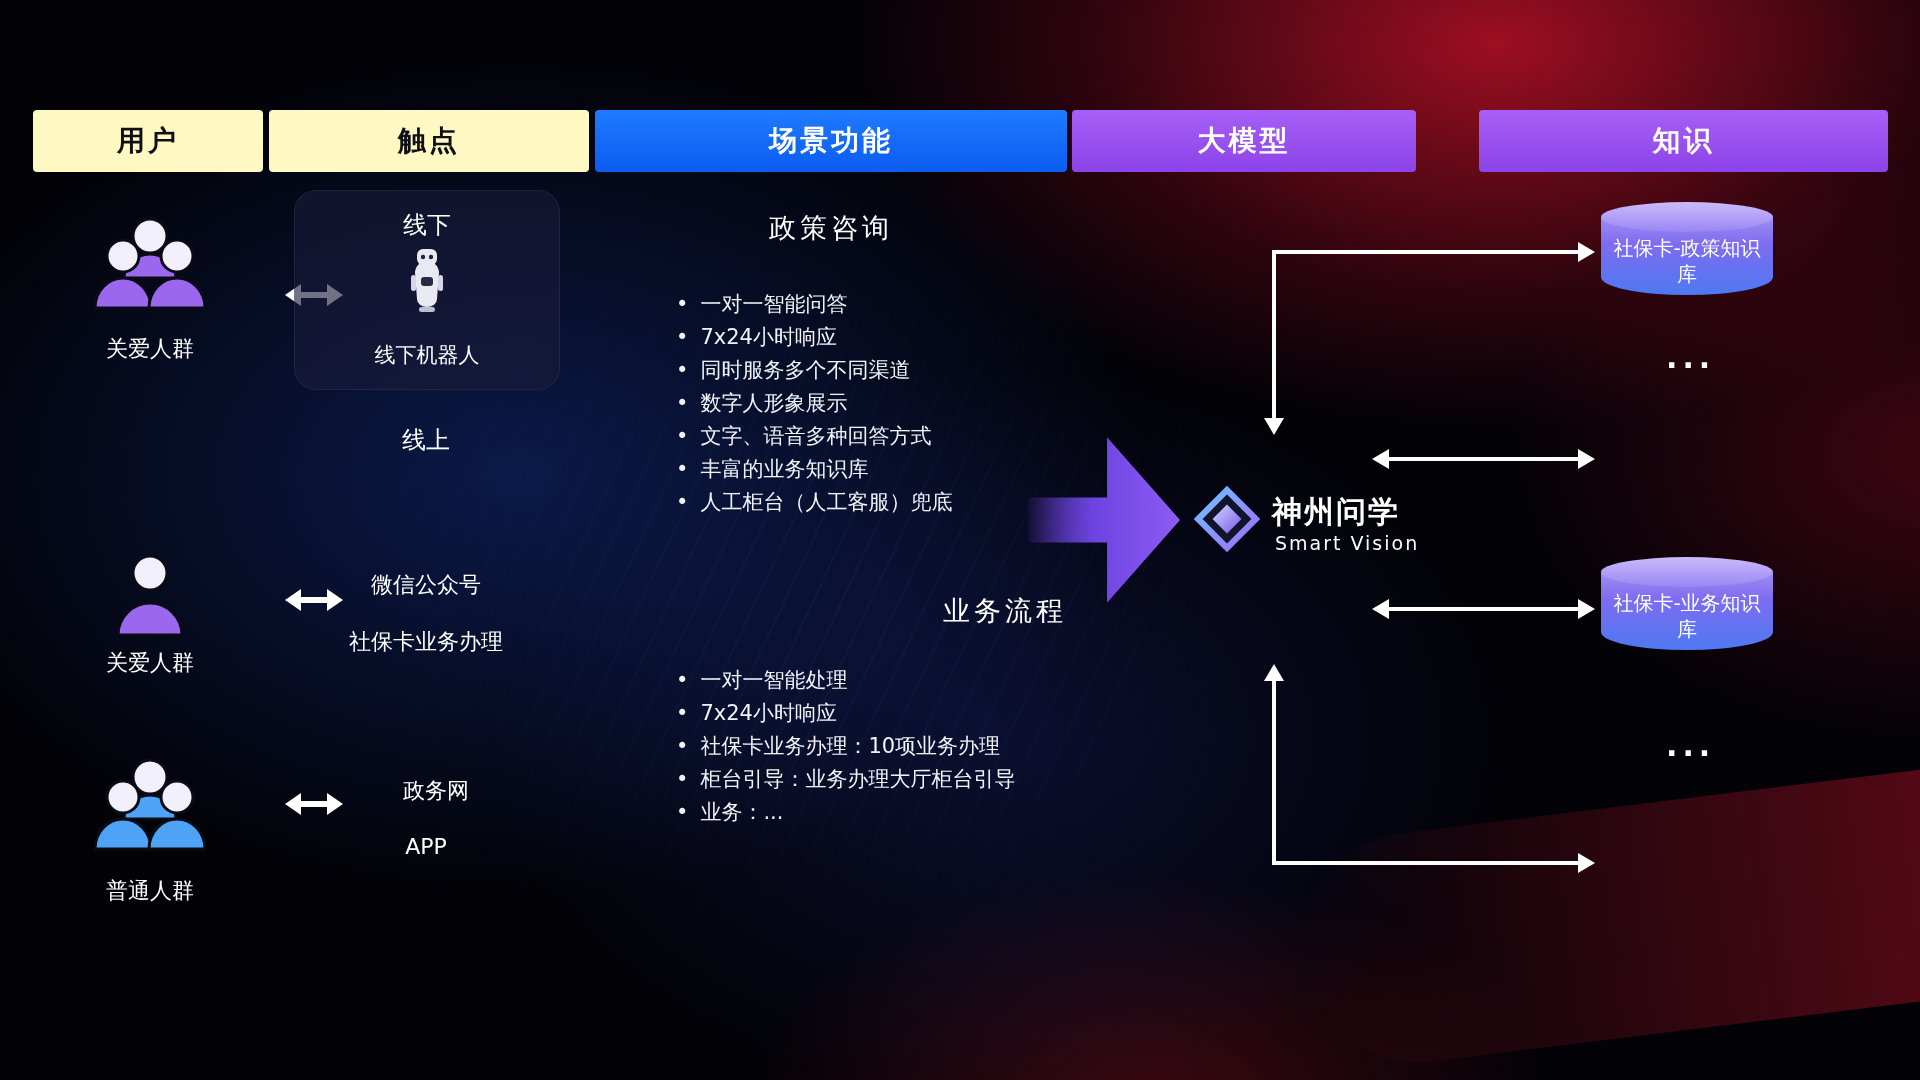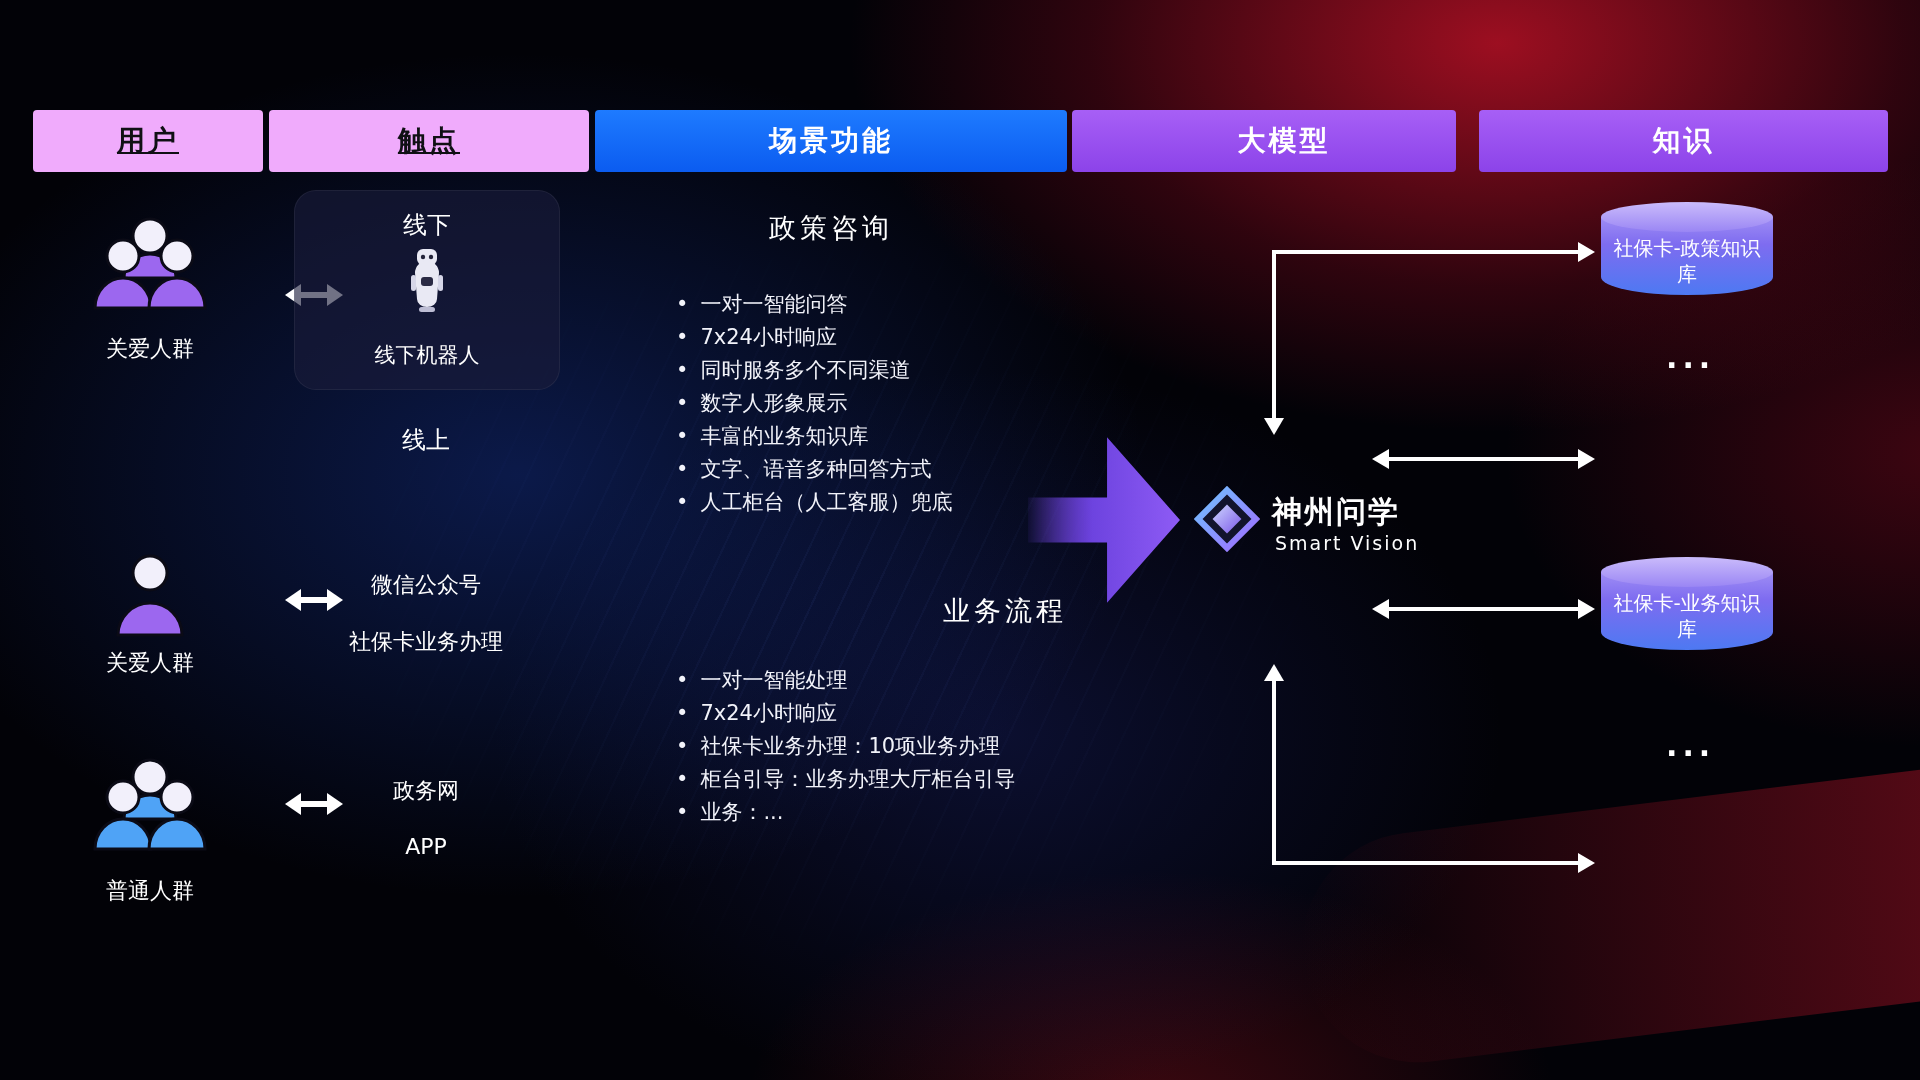--- a/index.html
+++ b/index.html
@@ -33,21 +33,21 @@
     position:absolute; right:-140px; top:800px; width:760px; height:230px;
     background:linear-gradient(90deg, rgba(90,10,22,.0), rgba(130,14,30,.75));
     border-radius:120px; transform:rotate(-7deg); pointer-events:none;
   }
   
   .tab {
     position:absolute; top:110px; height:62px; border-radius:4px;
     display:flex; align-items:center; justify-content:center;
     font-size:28px; font-weight:bold; letter-spacing:3px;
   }
-  .tab.white  { background:#f0abfc; color:#101014;text-decoration:underline; }
+  .tab.white  { background:#fef9c3; color:#101014; }
   .tab.blue   { background:linear-gradient(180deg,#1e7bff,#0b5cf0); color:#fff; }
   .tab.purple { background:linear-gradient(180deg,#a75ff6,#8c43e9); color:#fff; }
   
   .c-label { position:absolute; text-align:center; color:#fff; }
   
   .offline-box {
     position:absolute; left:294px; top:190px; width:264px; height:198px;
     background:rgba(26,28,58,.62); border:1px solid rgba(255,255,255,.06);
     border-radius:22px;
   }
@@ -103,21 +103,21 @@
 <div class="stage">
 
   <div class="bg bg-red"></div>
   <div class="bg bg-blue"></div>
   <div class="streaks"></div>
   <div class="swoosh"></div>
 
   <div class="tab white" style="left:33px;   width:230px;">用户</div>
   <div class="tab white" style="left:269px;  width:320px;">触点</div>
   <div class="tab blue" style="left:595px;  width:472px;">场景功能</div>
-  <div class="tab purple" style="left:1072px; width:344px;padding-left:40px;">大模型</div>
+  <div class="tab purple" style="left:1072px; width:344px;">大模型</div>
   <div class="tab purple" style="left:1479px; width:409px;">知识</div>
 
   <svg style="position:absolute;left:90px;top:214px;" width="120" height="100" viewBox="0 0 120 100">
     <circle cx="60" cy="22" r="17" fill="#f2f0fb" stroke="#0b0b16" stroke-width="3"></circle>
     <path d="M34 64 a26 24 0 0 1 52 0 z" fill="#9c67ef" stroke="#0b0b16" stroke-width="3"></path>
     <circle cx="33" cy="42" r="16" fill="#f2f0fb" stroke="#0b0b16" stroke-width="3"></circle>
     <path d="M5 94 a28 30 0 0 1 56 0 z" fill="#9c67ef" stroke="#0b0b16" stroke-width="3"></path>
     <circle cx="87" cy="42" r="16" fill="#f2f0fb" stroke="#0b0b16" stroke-width="3"></circle>
     <path d="M59 94 a28 30 0 0 1 56 0 z" fill="#9c67ef" stroke="#0b0b16" stroke-width="3"></path>
   </svg>
@@ -166,31 +166,31 @@
       <rect x="6" y="28" width="5" height="16" rx="2.5" fill="#d6d6e8"></rect>
       <rect x="33" y="28" width="5" height="16" rx="2.5" fill="#d6d6e8"></rect>
       <rect x="14" y="60" width="16" height="5" rx="2.5" fill="#bdbdd4"></rect>
     </svg>
     <div class="c-label" style="left:0;top:150px;width:264px;font-size:21px;">线下机器人</div>
   </div>
 
   <div class="c-label" style="left:294px;top:424px;width:264px;font-size:24px;">线上</div>
   <div class="c-label" style="left:294px;top:570px;width:264px;font-size:22px;">微信公众号</div>
   <div class="c-label" style="left:294px;top:627px;width:264px;font-size:22px;">社保卡业务办理</div>
-  <div class="c-label" style="left:294px;top:776px;width:264px;font-size:22px;">政务网</div>
+  <div class="c-label" style="left:304px;top:776px;width:264px;font-size:22px;">政务网</div>
   <div class="c-label" style="left:294px;top:834px;width:264px;font-size:22px;">APP</div>
 
   <div class="c-label" style="left:595px;top:210px;width:472px;font-size:27px;letter-spacing:4px;">政策咨询</div>
   <ul class="feature-list" style="left:676px;top:288px;">
     <li>一对一智能问答</li>
     <li>7x24小时响应</li>
     <li>同时服务多个不同渠道</li>
     <li>数字人形象展示</li>
+    <li>文字、语音多种回答方式</li>
     <li>丰富的业务知识库</li>
-    <li>文字、语音多种回答方式</li>
     <li>人工柜台（人工客服）兜底</li>
   </ul>
 
   <div class="c-label" style="left:595px;top:593px;width:472px;font-size:27px;letter-spacing:4px;text-align:right;">业务流程</div>
   <ul class="feature-list" style="left:676px;top:664px;">
     <li>一对一智能处理</li>
     <li>7x24小时响应</li>
     <li>社保卡业务办理：10项业务办理</li>
     <li>柜台引导：业务办理大厅柜台引导</li>
     <li>业务：...</li>

